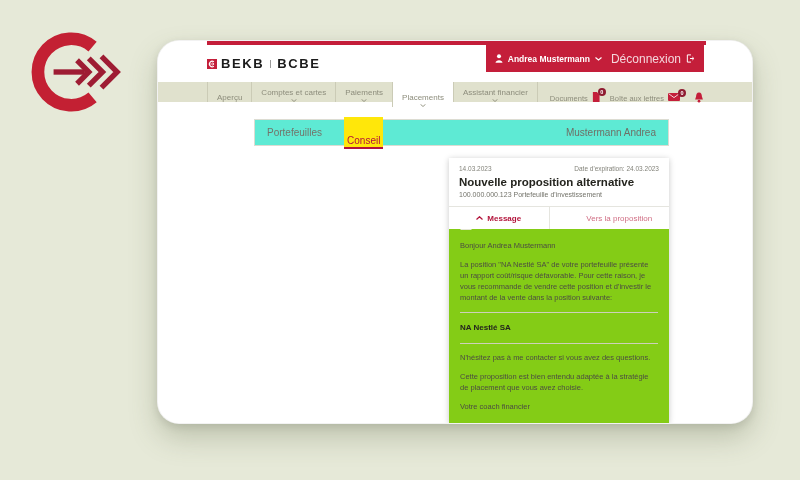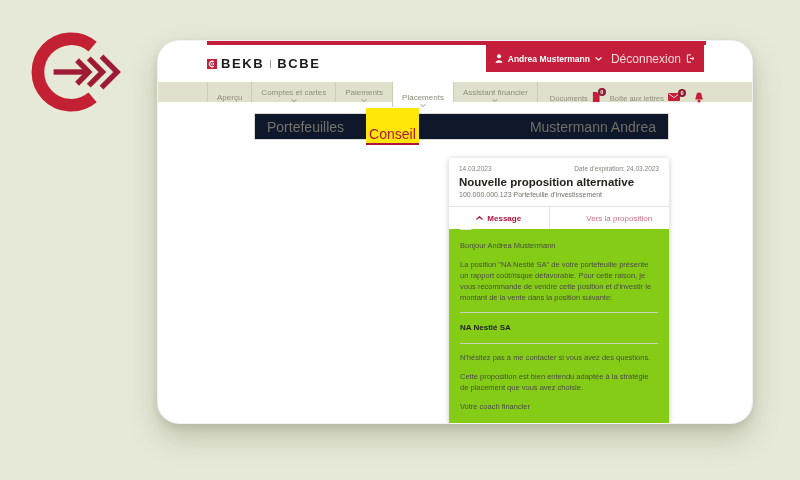--- a/index.html
+++ b/index.html
@@ -39,22 +39,22 @@
   .tab.active { background:#fff; height:25px; z-index:3; }
   .nav-right { margin-left:auto; margin-right:48px; height:32px; display:flex; align-items:center;
                gap:4px; font-size:7.5px; color:#8d8d7c; }
   .icon-wrap { position:relative; margin-right:6px; cursor:pointer; }
   .badge { position:absolute; top:-4px; right:-6px; width:8px; height:8px; border-radius:50%;
            background:#8f1b31; color:#fff; font-size:5.5px; font-weight:bold;
            display:flex; align-items:center; justify-content:center; }
   .bell-wrap { margin-left:4px; cursor:pointer; }
 
   
-  .crumbbar { position:absolute; left:96px; top:72px; width:415px; height:27px; background:#0f172a;
-              border:1px solid #dcdcd2; display:flex; align-items:center; padding:0 12px; font-size:14px; color:#73736a; }
+  .crumbbar { position:absolute; left:96px; top:78px; width:415px; height:27px; background:#5eead4;
+              border:1px solid #dcdcd2; display:flex; align-items:center; padding:0 12px; font-size:10px; color:#73736a; }
   .crumb { cursor:pointer; }
   .crumb-active { margin-left:22px; background:#ffe70a; color:#b3143b; padding:18px 3px 1px;
                   border-bottom:2px solid #b3143b; cursor:pointer; }
   .crumb-user { margin-left:auto; color:#6f6f66; }
 
   
   .card { position:absolute; left:291px; top:117px; width:220px; bottom:0;
           background:#fff; display:flex; flex-direction:column;
           box-shadow:0 1px 6px rgba(0,0,0,.22); }
   .card-head { padding:7px 10px 8px; }

